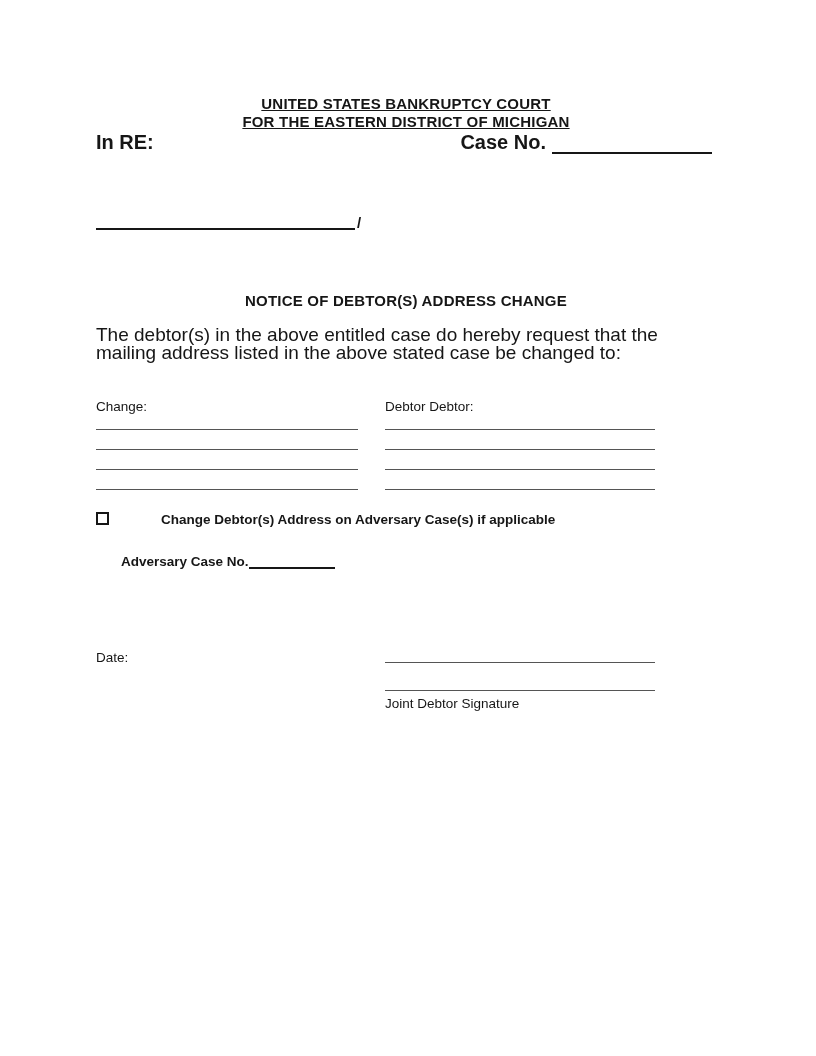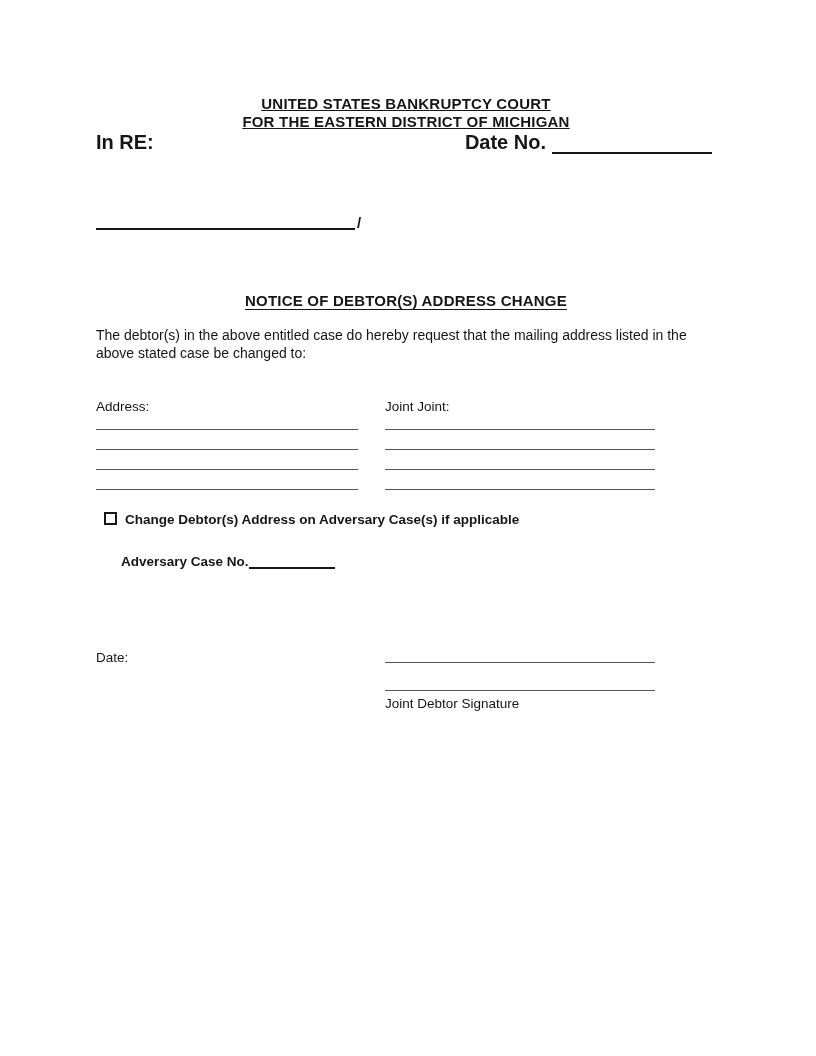--- a/index.html
+++ b/index.html
@@ -44,50 +44,50 @@
     font-weight: bold;
     font-size: 15px;
   }
   .name-line { width: 259px; height: 18px; border-bottom: 2px solid #161616; }
   .name-slash { margin-left: 2px; line-height: 14px; }
   .notice-title {
     margin-top: 62px;
     text-align: center;
     font-weight: bold;
     font-size: 15px;
-    text-decoration: underline;
     text-underline-offset: 3px;
     letter-spacing: 0.2px;
   }
   .body-paragraph {
     margin-top: 17px;
-    font-size: 14px;
+    font-size: 19px;
     line-height: 18px;
     max-width: 620px;
   }
   .debtor-columns {
     display: flex;
     margin-top: 36px;
     font-size: 13.5px;
   }
   .col-left { width: 262px; margin-right: 27px; }
   .col-right { width: 270px; }
   .col-label { line-height: 18px; }
   .fill-line {
     height: 19px;
     border-bottom: 1.5px solid #555555;
   }
   .fill-line.first { height: 13px; }
   .checkbox-row {
     margin-top: 22px;
-    margin-left: 8px;
+    margin-left: 0;
     display: flex;
     align-items: center;
     font-weight: bold;
     font-size: 13.5px;
+    gap: 44px;
   }
   .checkbox-box {
     display: inline-block;
     width: 9px;
     height: 9px;
     border: 2.5px solid #161616;
     margin-right: 8px;
     transform: translateY(-1px);
   }
   .adversary-row {
@@ -116,44 +116,44 @@
 <div class="page">
 
   <div class="court-header">
     <div>UNITED STATES BANKRUPTCY COURT</div>
     <div>FOR THE EASTERN DISTRICT OF MICHIGAN</div>
   </div>
 
   <div class="case-row">
     <span>In RE:</span>
     <span class="case-no-wrap">
-      <span>Date No.</span>
+      <span>Case No.</span>
       <span class="blank-underline case-no-line"></span>
     </span>
   </div>
 
   <div class="name-line-row">
     <span class="name-line"></span>
     <span class="name-slash">/</span>
   </div>
 
   <div class="notice-title">NOTICE OF DEBTOR(S) ADDRESS CHANGE</div>
 
   <div class="body-paragraph">The debtor(s) in the above entitled case do hereby request that the mailing address listed in the above stated case be changed to:</div>
 
   <div class="debtor-columns">
     <div class="col-left">
-      <div class="col-label">Address:</div>
+      <div class="col-label">Change:</div>
       <div class="fill-line first"></div>
       <div class="fill-line"></div>
       <div class="fill-line"></div>
       <div class="fill-line"></div>
     </div>
     <div class="col-right">
-      <div class="col-label">Joint Joint:</div>
+      <div class="col-label">Debtor Debtor:</div>
       <div class="fill-line first"></div>
       <div class="fill-line"></div>
       <div class="fill-line"></div>
       <div class="fill-line"></div>
     </div>
   </div>
 
   <div class="checkbox-row">
     <span class="checkbox-box"></span>
     <span>Change Debtor(s) Address on Adversary Case(s) if applicable</span>

